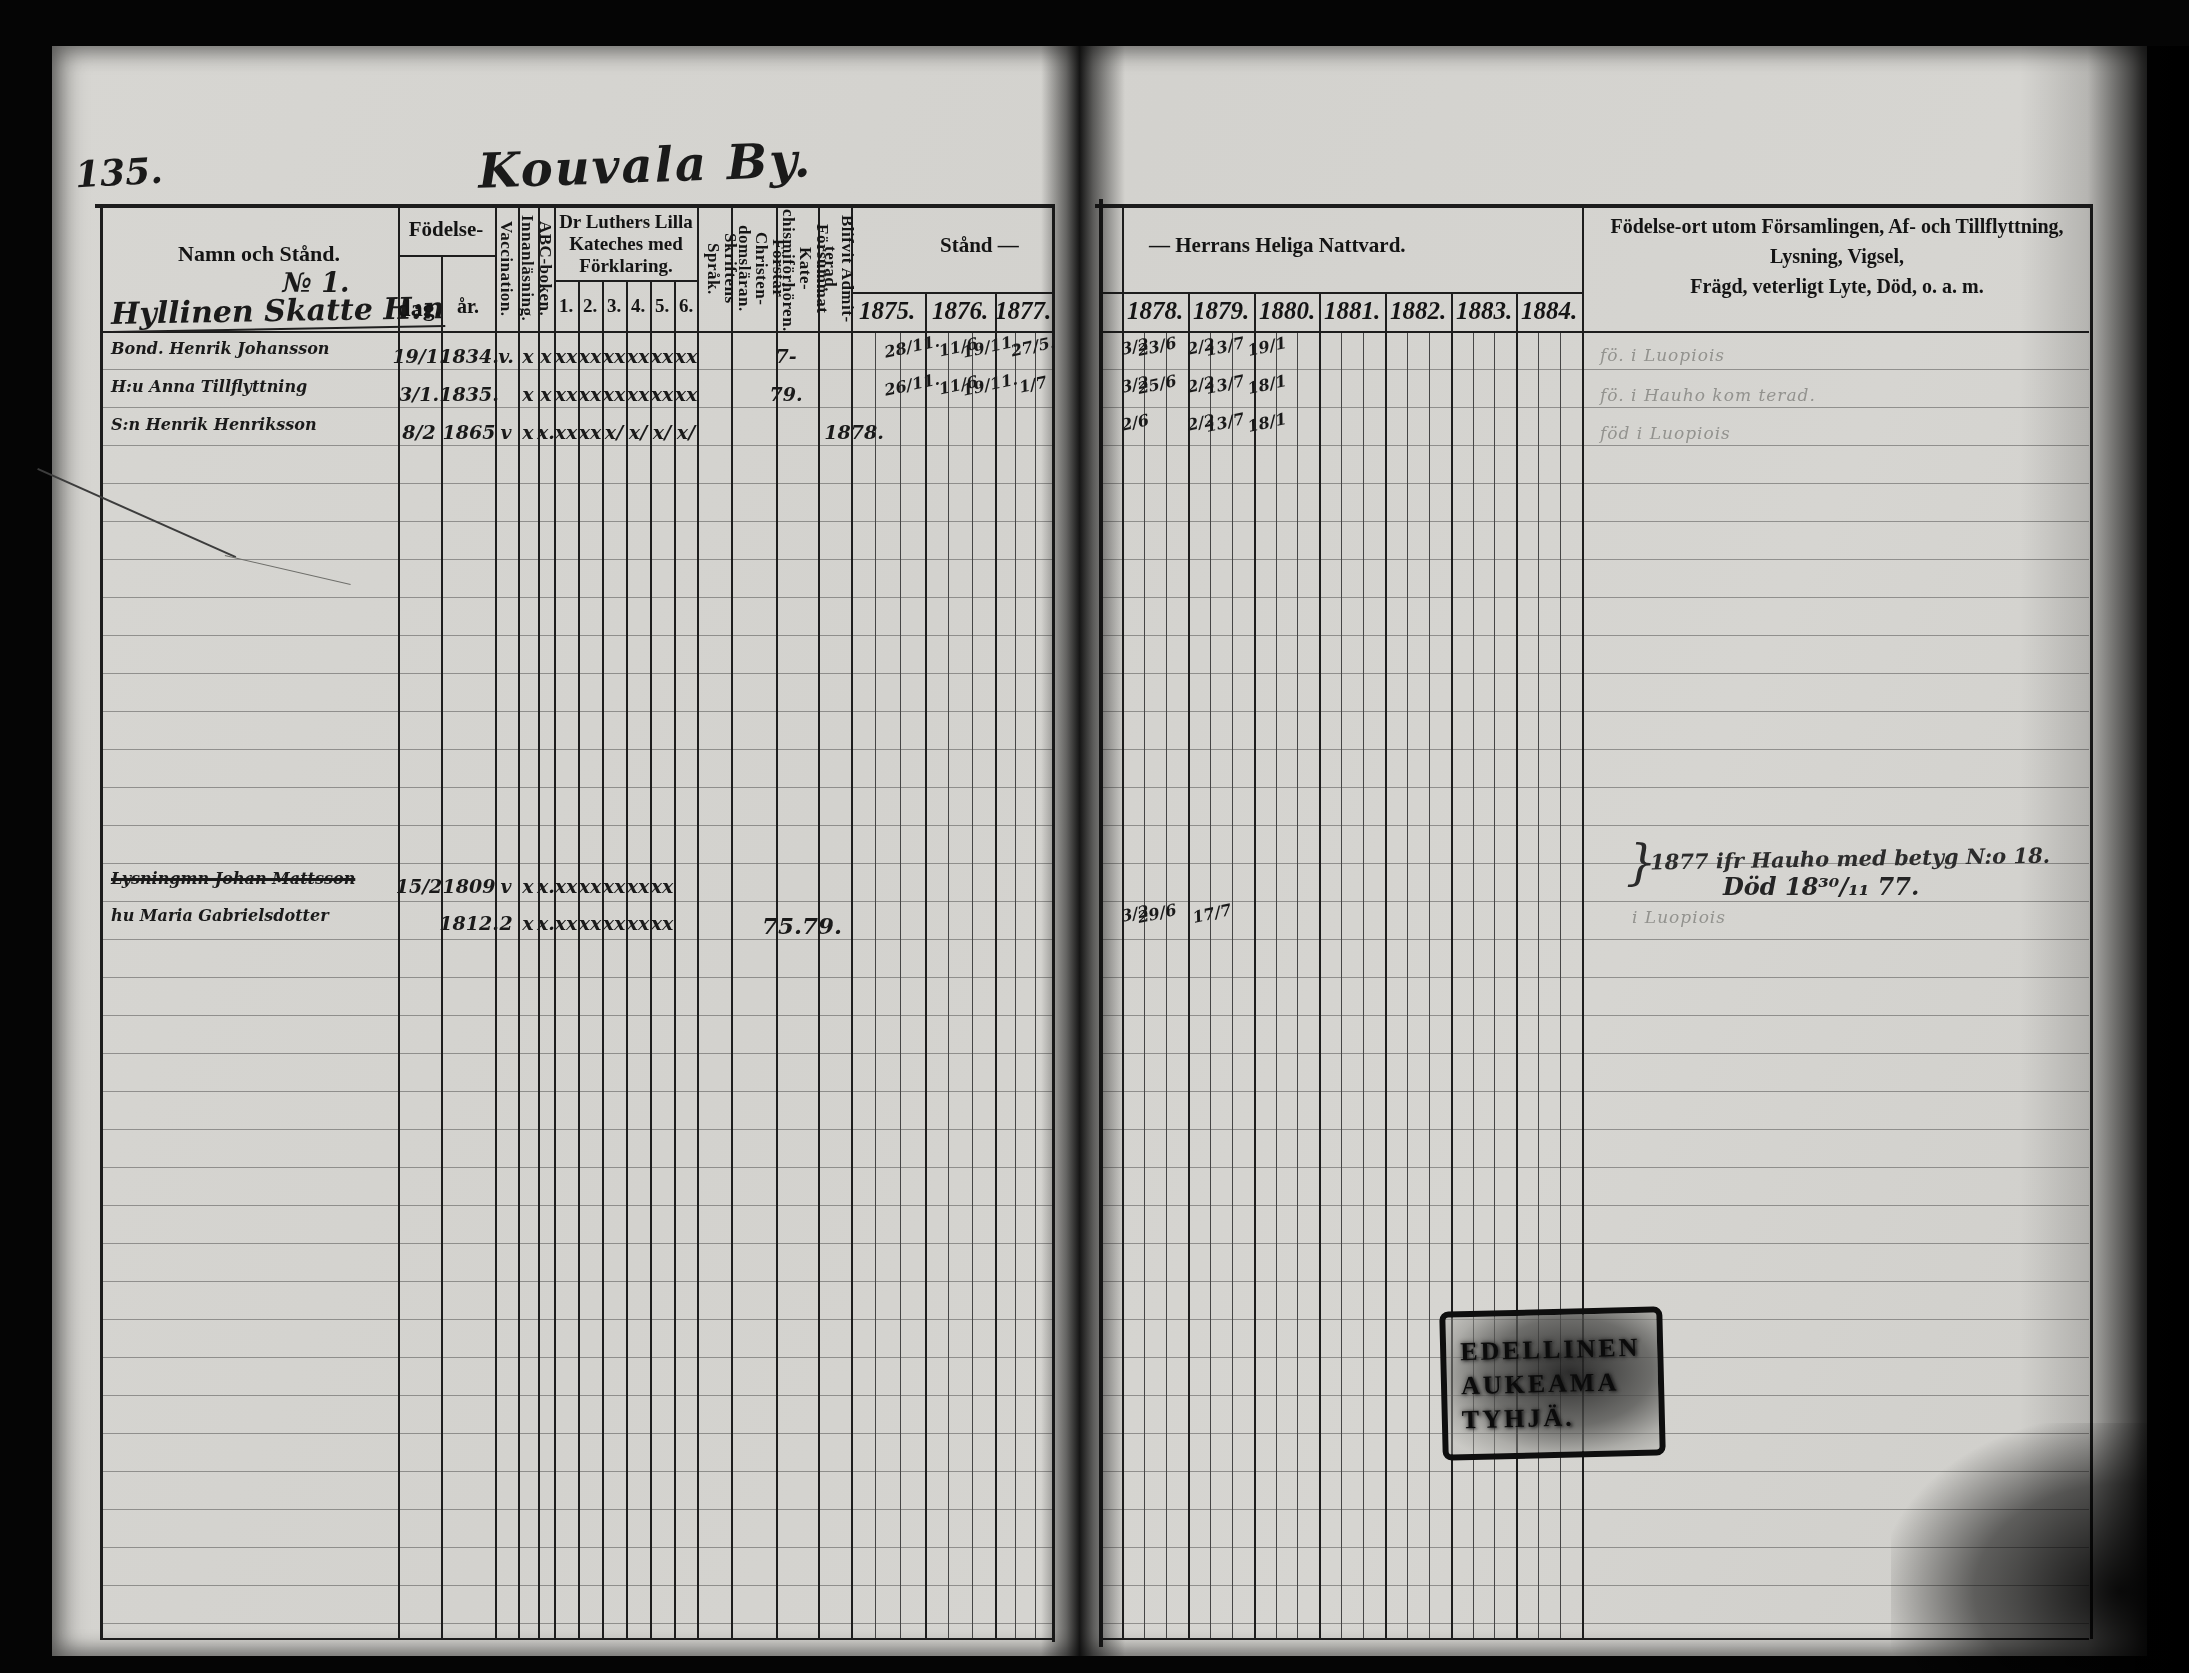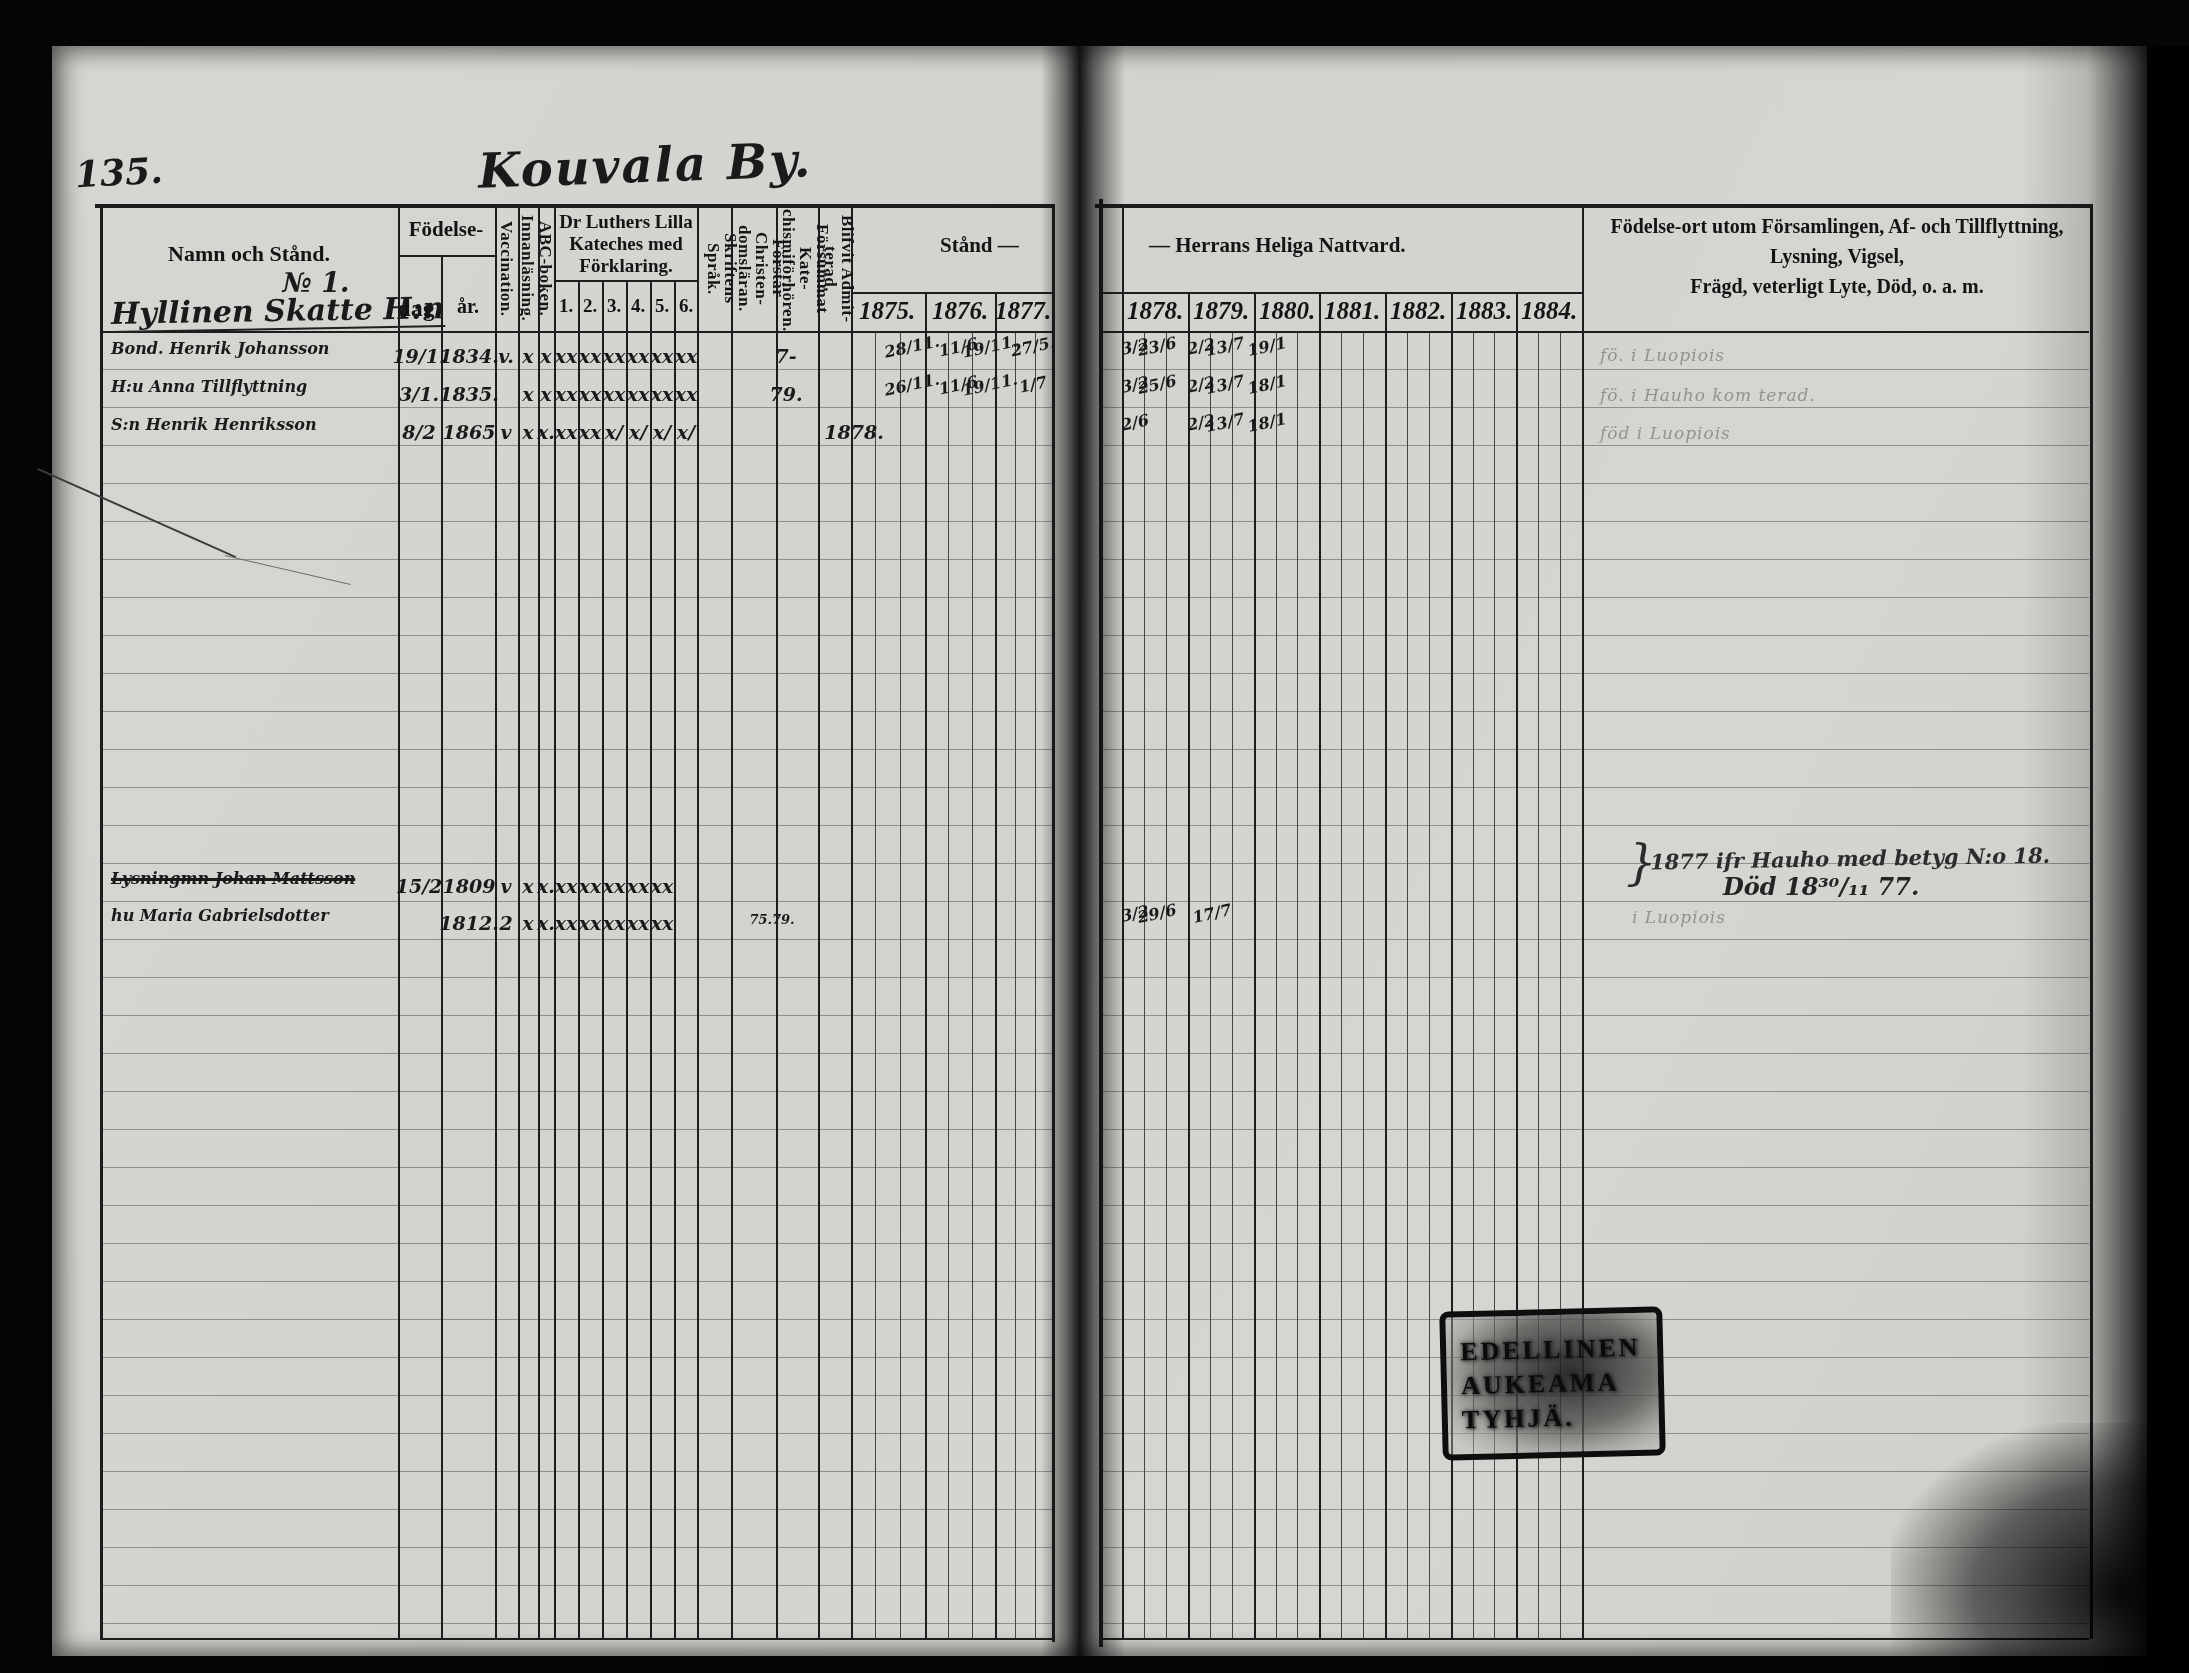--- a/index.html
+++ b/index.html
@@ -110,21 +110,21 @@
       <div class="hline" style="left: 1099px; top: 292px; width: 483px; height: 2px;"></div>
       <div class="hline" style="left: 100px; top: 331px; width: 952px; height: 2px;"></div>
       <div class="hline" style="left: 1099px; top: 331px; width: 990px; height: 2px;"></div>
       <div class="hline" style="left: 100px; top: 1638px; width: 952px; height: 2px;"></div>
       <div class="hline" style="left: 1099px; top: 1638px; width: 990px; height: 2px;"></div>
     </div>
 
   <span class="t hw" style="left:75px;top:151px;font-size:36px;transform:rotate(-3deg)">135.</span>
   <span class="t hw" style="left:478px;top:137px;font-size:48px;transform:rotate(-2deg);letter-spacing:2px">Kouvala By.</span>
 
-  <span class="t pr cell" style="left:249px;top:241px;font-size:22px">Namn och Stånd.</span>
+  <span class="t pr cell" style="left:259px;top:241px;font-size:22px">Namn och Stånd.</span>
   <span class="t hw cell" style="left:316px;top:267px;font-size:27px">№ 1.</span>
   <span class="t hw" style="left:111px;top:293px;font-size:30px;border-bottom:2px solid #1f1f1f;transform:rotate(-1deg)">Hyllinen Skatte H:n</span>
 
   <span class="t pr cell" style="left:446px;top:217px;font-size:21px">Födelse-</span>
   <span class="t pr cell" style="left:419px;top:295px;font-size:24px">dag.</span>
   <span class="t pr cell" style="left:468px;top:295px;font-size:20px">år.</span>
 
   <span class="t vert" style="left:498px;top:209px;height:119px">Vaccination.</span>
   <span class="t vert" style="left:519px;top:209px;height:119px">Innanläsning.</span>
   <span class="t vert" style="left:537px;top:209px;height:119px">ABC-boken.</span>
@@ -254,21 +254,21 @@
     <span class="t hw name">hu Maria Gabrielsdotter</span>
     <span class="t hw cell mk x-ar">1812.</span>
     <span class="t hw cell mk x-vac">2</span>
     <span class="t hw cell mk x-inn">x</span>
     <span class="t hw cell mk x-abc">x.</span>
     <span class="t hw cell mk x-k1">xx</span>
     <span class="t hw cell mk x-k2">xx</span>
     <span class="t hw cell mk x-k3">xx</span>
     <span class="t hw cell mk x-k4">xx</span>
     <span class="t hw cell mk x-k5">xx</span>
-    <span class="t hw cell mk" style="left:772px;font-size:13px">75.79.</span>
+    <span class="t hw cell mk" style="left:802px;font-size:23px">75.79.</span>
     <span class="t hw fr" style="left:1135px">3/2</span>
     <span class="t hw fr" style="left:1157px">29/6</span>
     <span class="t hw fr" style="left:1212px">17/7</span>
   </div>
 
   <span class="t hw" style="left:1626px;top:834px;font-size:48px;font-weight:400;color:#2a2a2a">}</span>
   <span class="t hw" style="left:1650px;top:846px;font-size:21px;color:#2c2c2c;transform:rotate(-1deg)">1877 ifr Hauho med betyg N:o 18.</span>
   <span class="t hw" style="left:1723px;top:872px;font-size:24px;color:#242424">Död 18³⁰/₁₁ 77.</span>
   <span class="t rnote" style="left:1632px;top:907px">i Luopiois</span>
 

